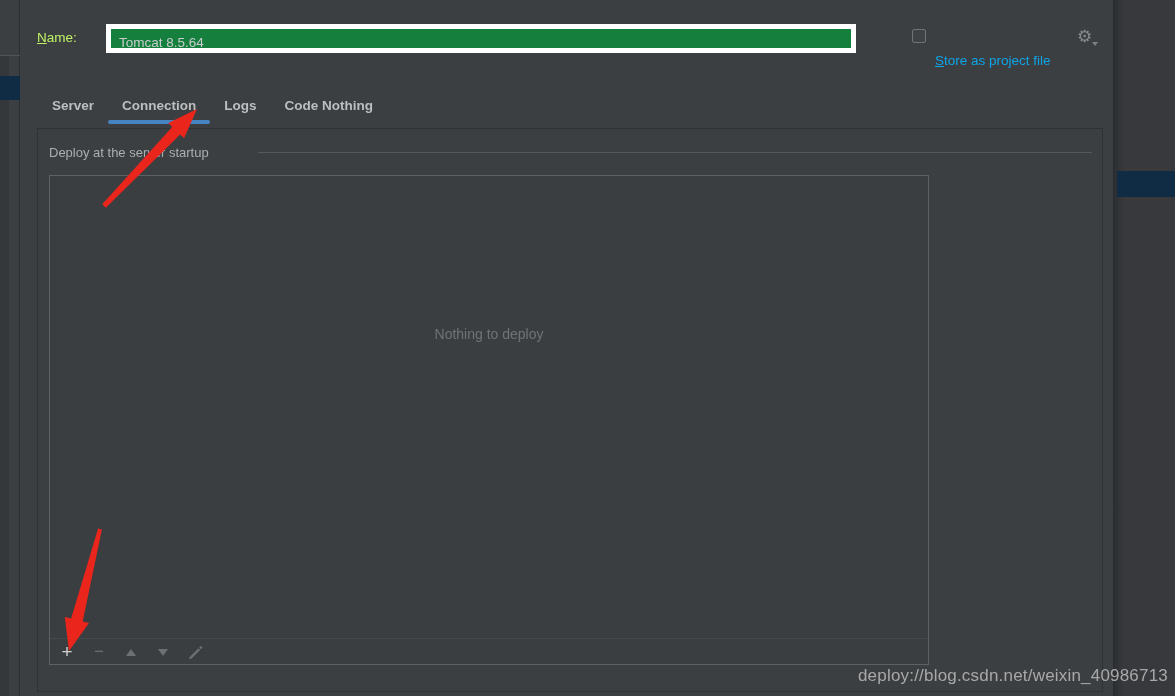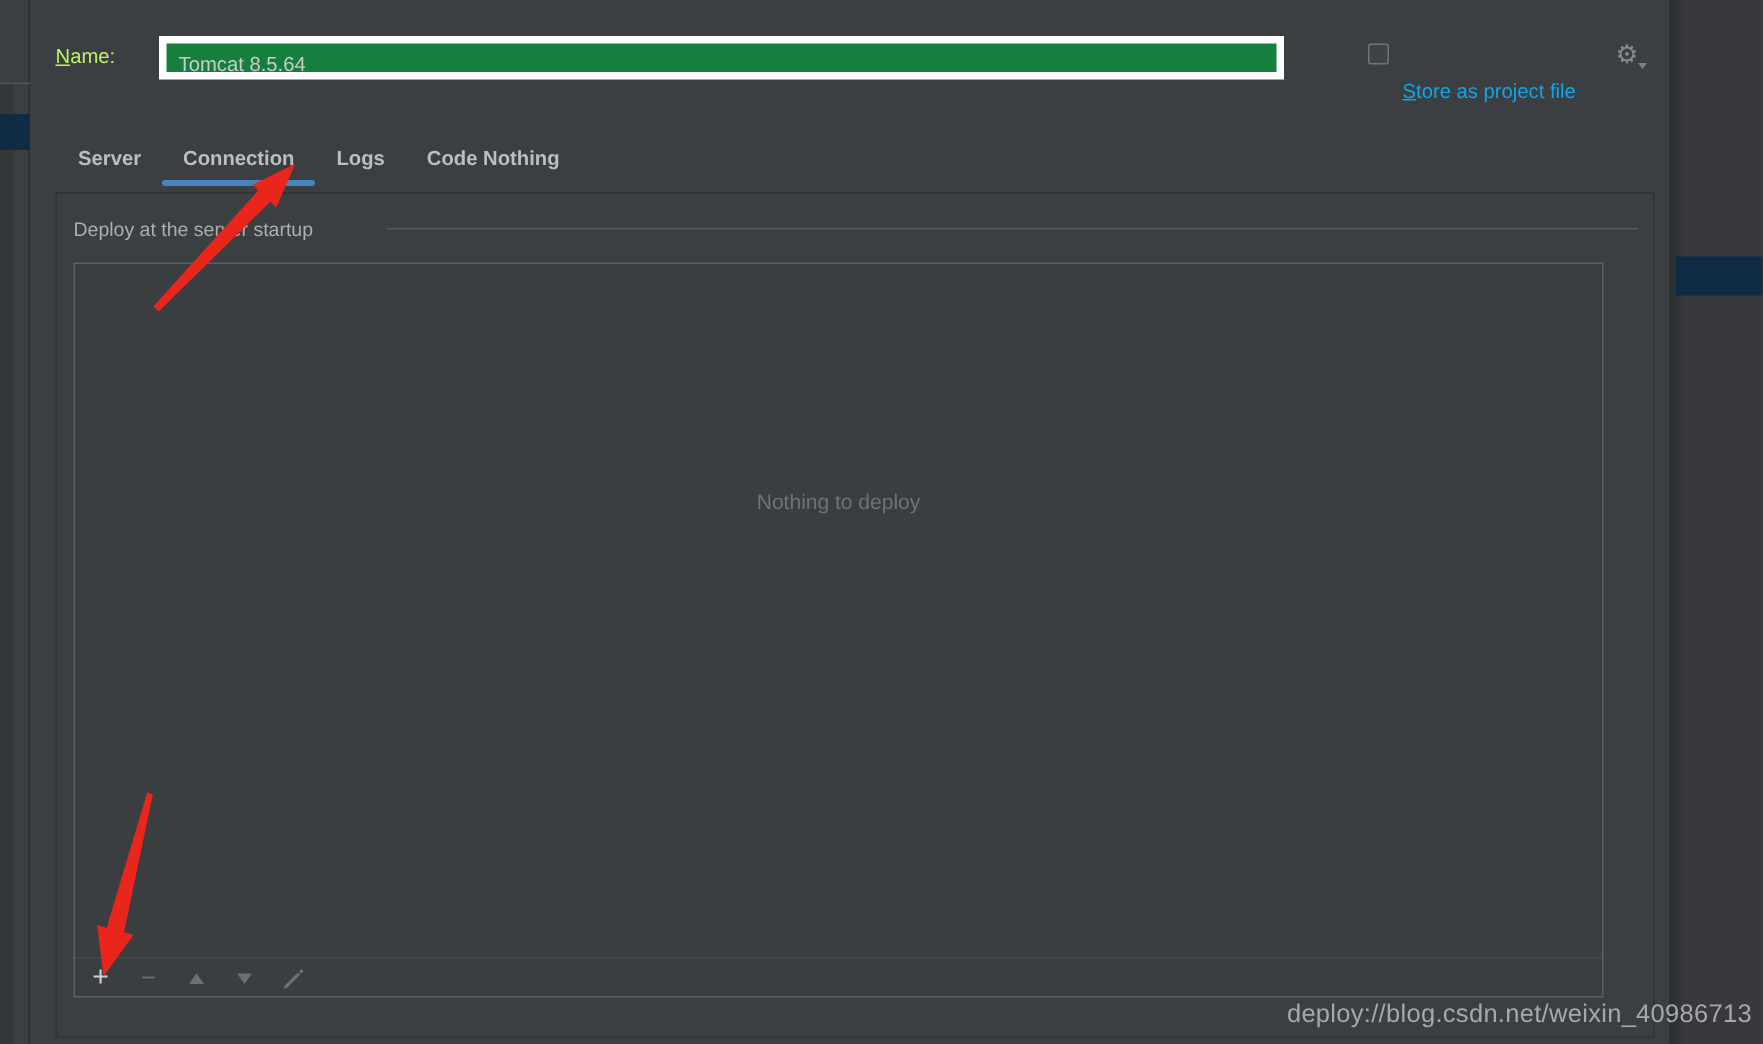--- a/index.html
+++ b/index.html
@@ -62,21 +62,21 @@
     background:var(--accent);border-radius:2px;
   }
 
   
   .group-box{left:37px;top:128px;width:1066px;height:564px;border:1px solid #2f3335;}
   .group-label{left:49px;top:145px;font-size:13px;color:#abafb2;}
   .group-line{left:258px;top:152px;width:834px;height:1px;background:#55595c;}
 
   
   .list-panel{
-    left:49px;top:175px;width:1020px;height:490px;
+    left:49px;top:175px;width:880px;height:490px;
     background:#3b3e40;border:1px solid #5c6164;
   }
   .empty-msg{position:absolute;left:0;right:0;top:150px;text-align:center;font-size:14px;color:#6e7377;}
   .tb-sep{position:absolute;left:0;right:0;top:462px;height:1px;background:#46494c;}
   .toolbar{
     position:absolute;left:0;right:0;top:463px;height:26px;
     display:flex;align-items:center;gap:16px;padding-left:9px;
   }
   .tbtn{
     width:16px;height:16px;display:flex;align-items:center;justify-content:center;

